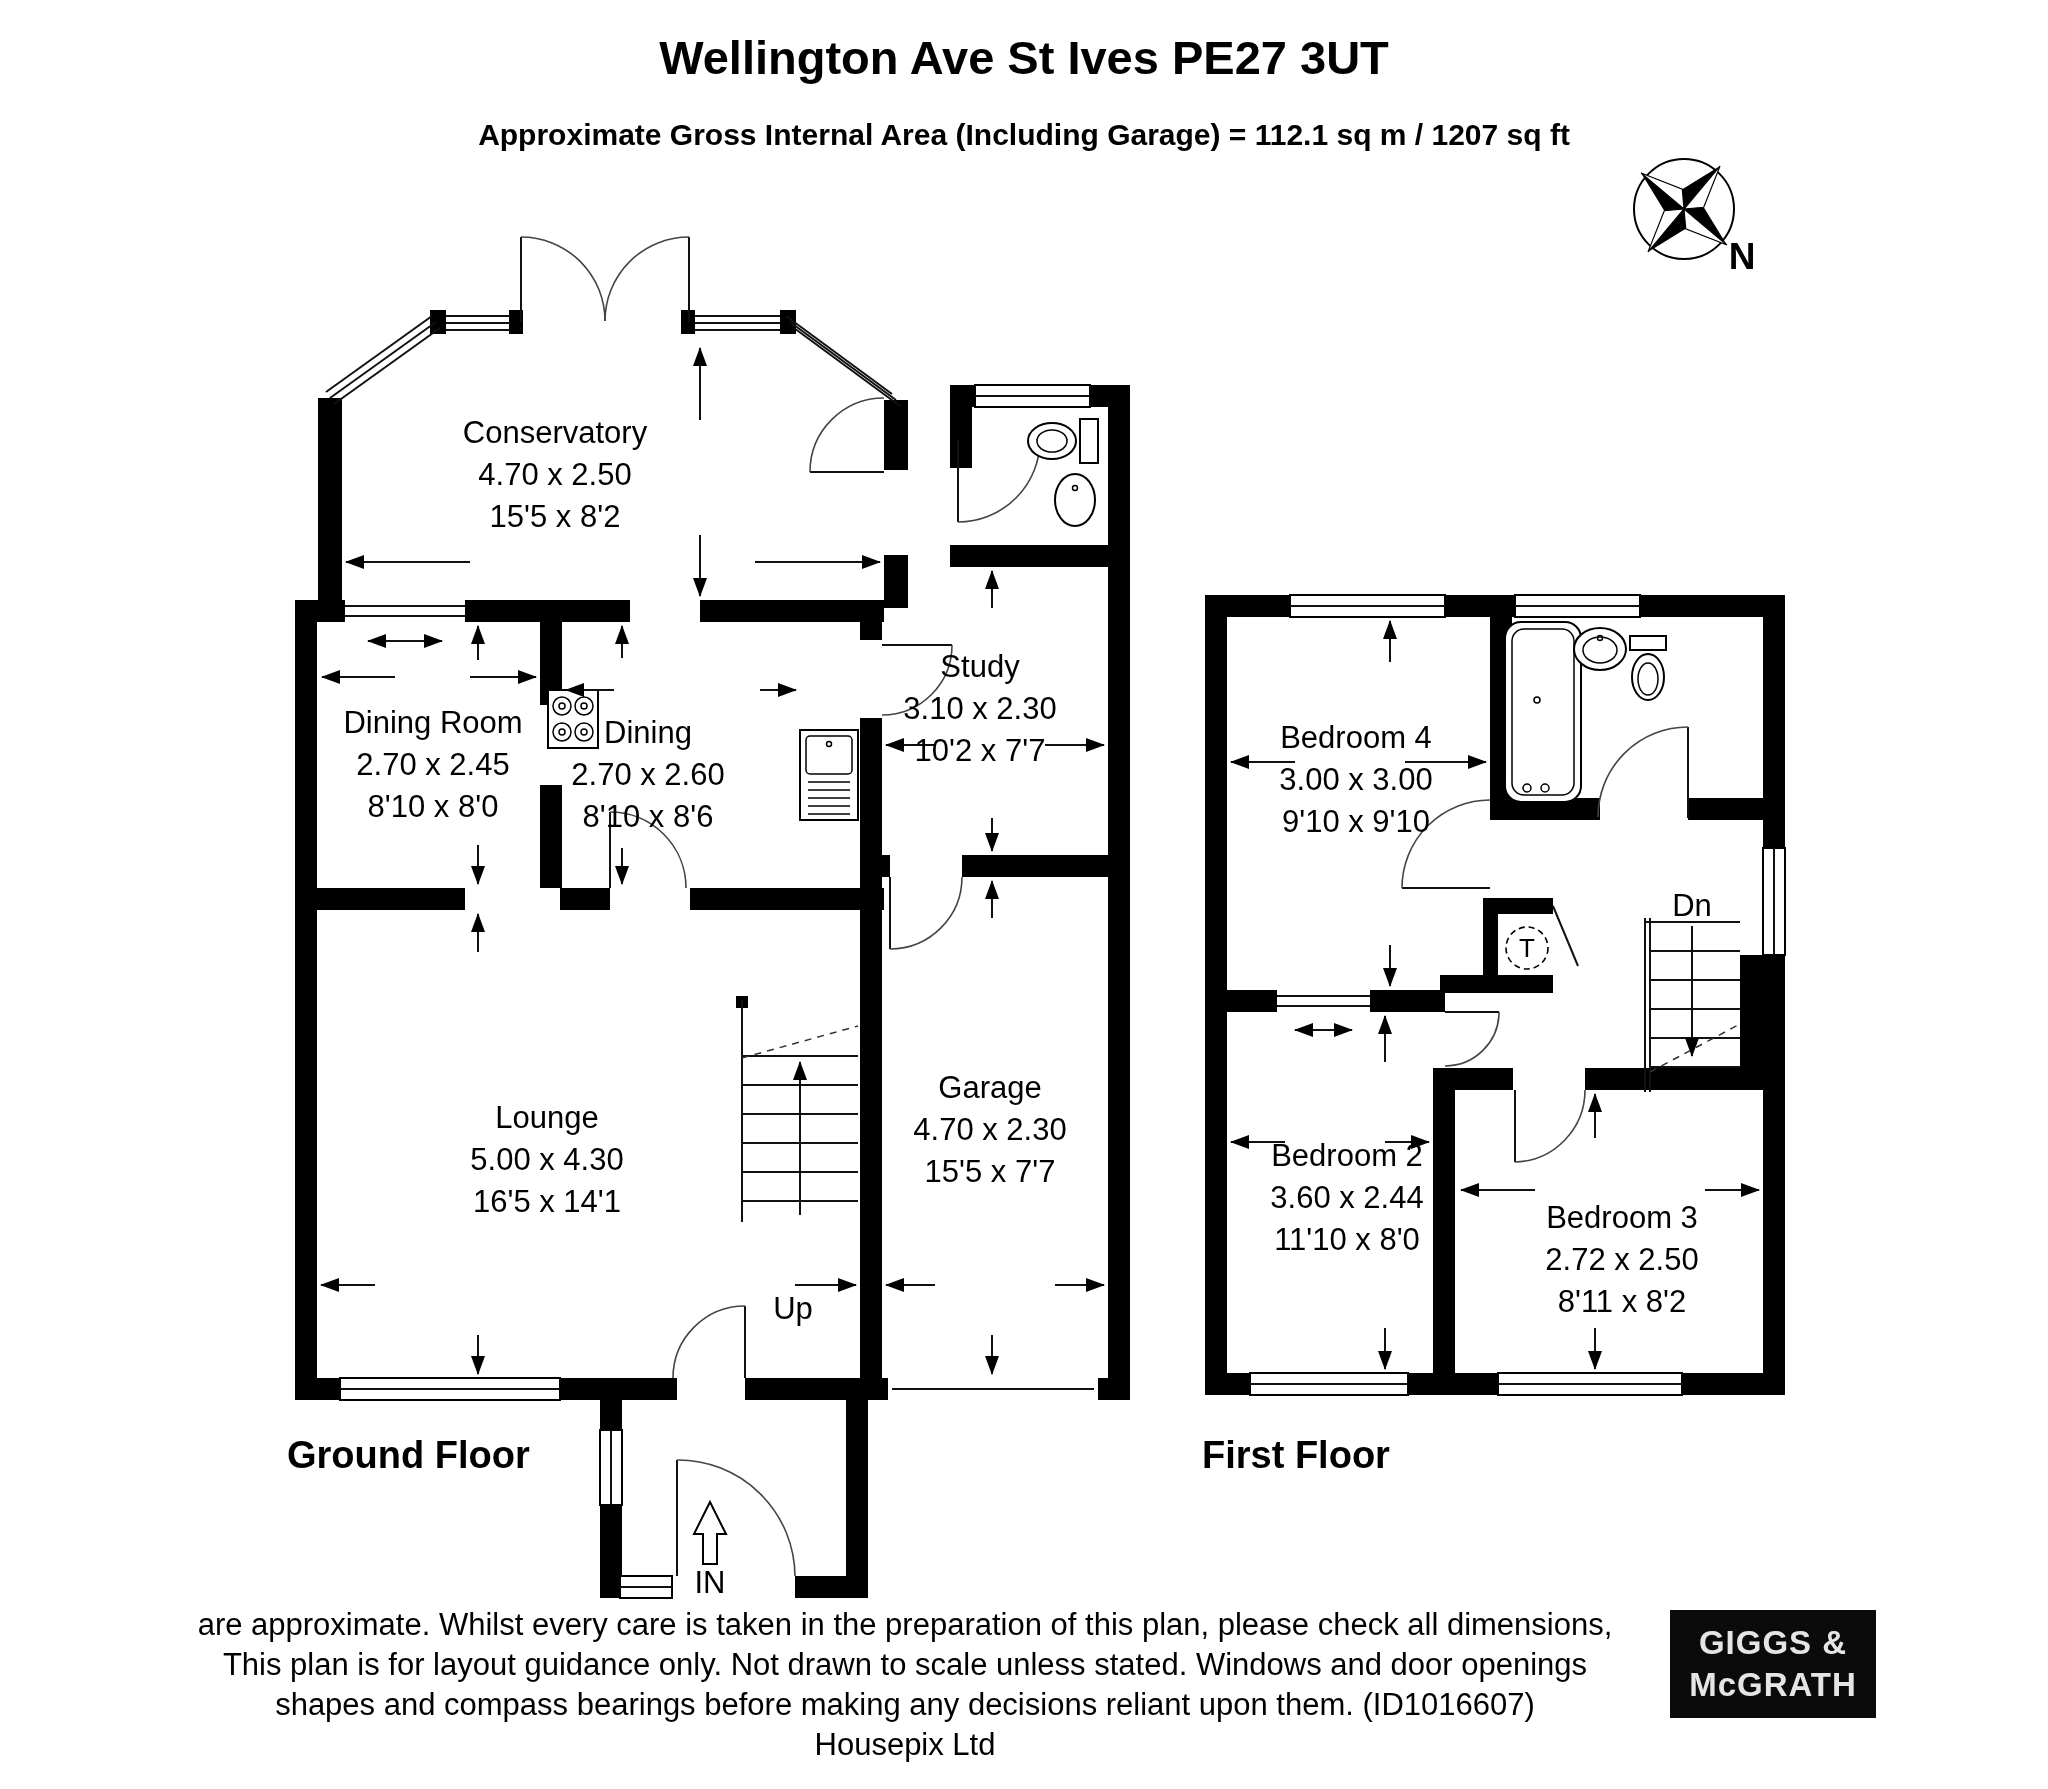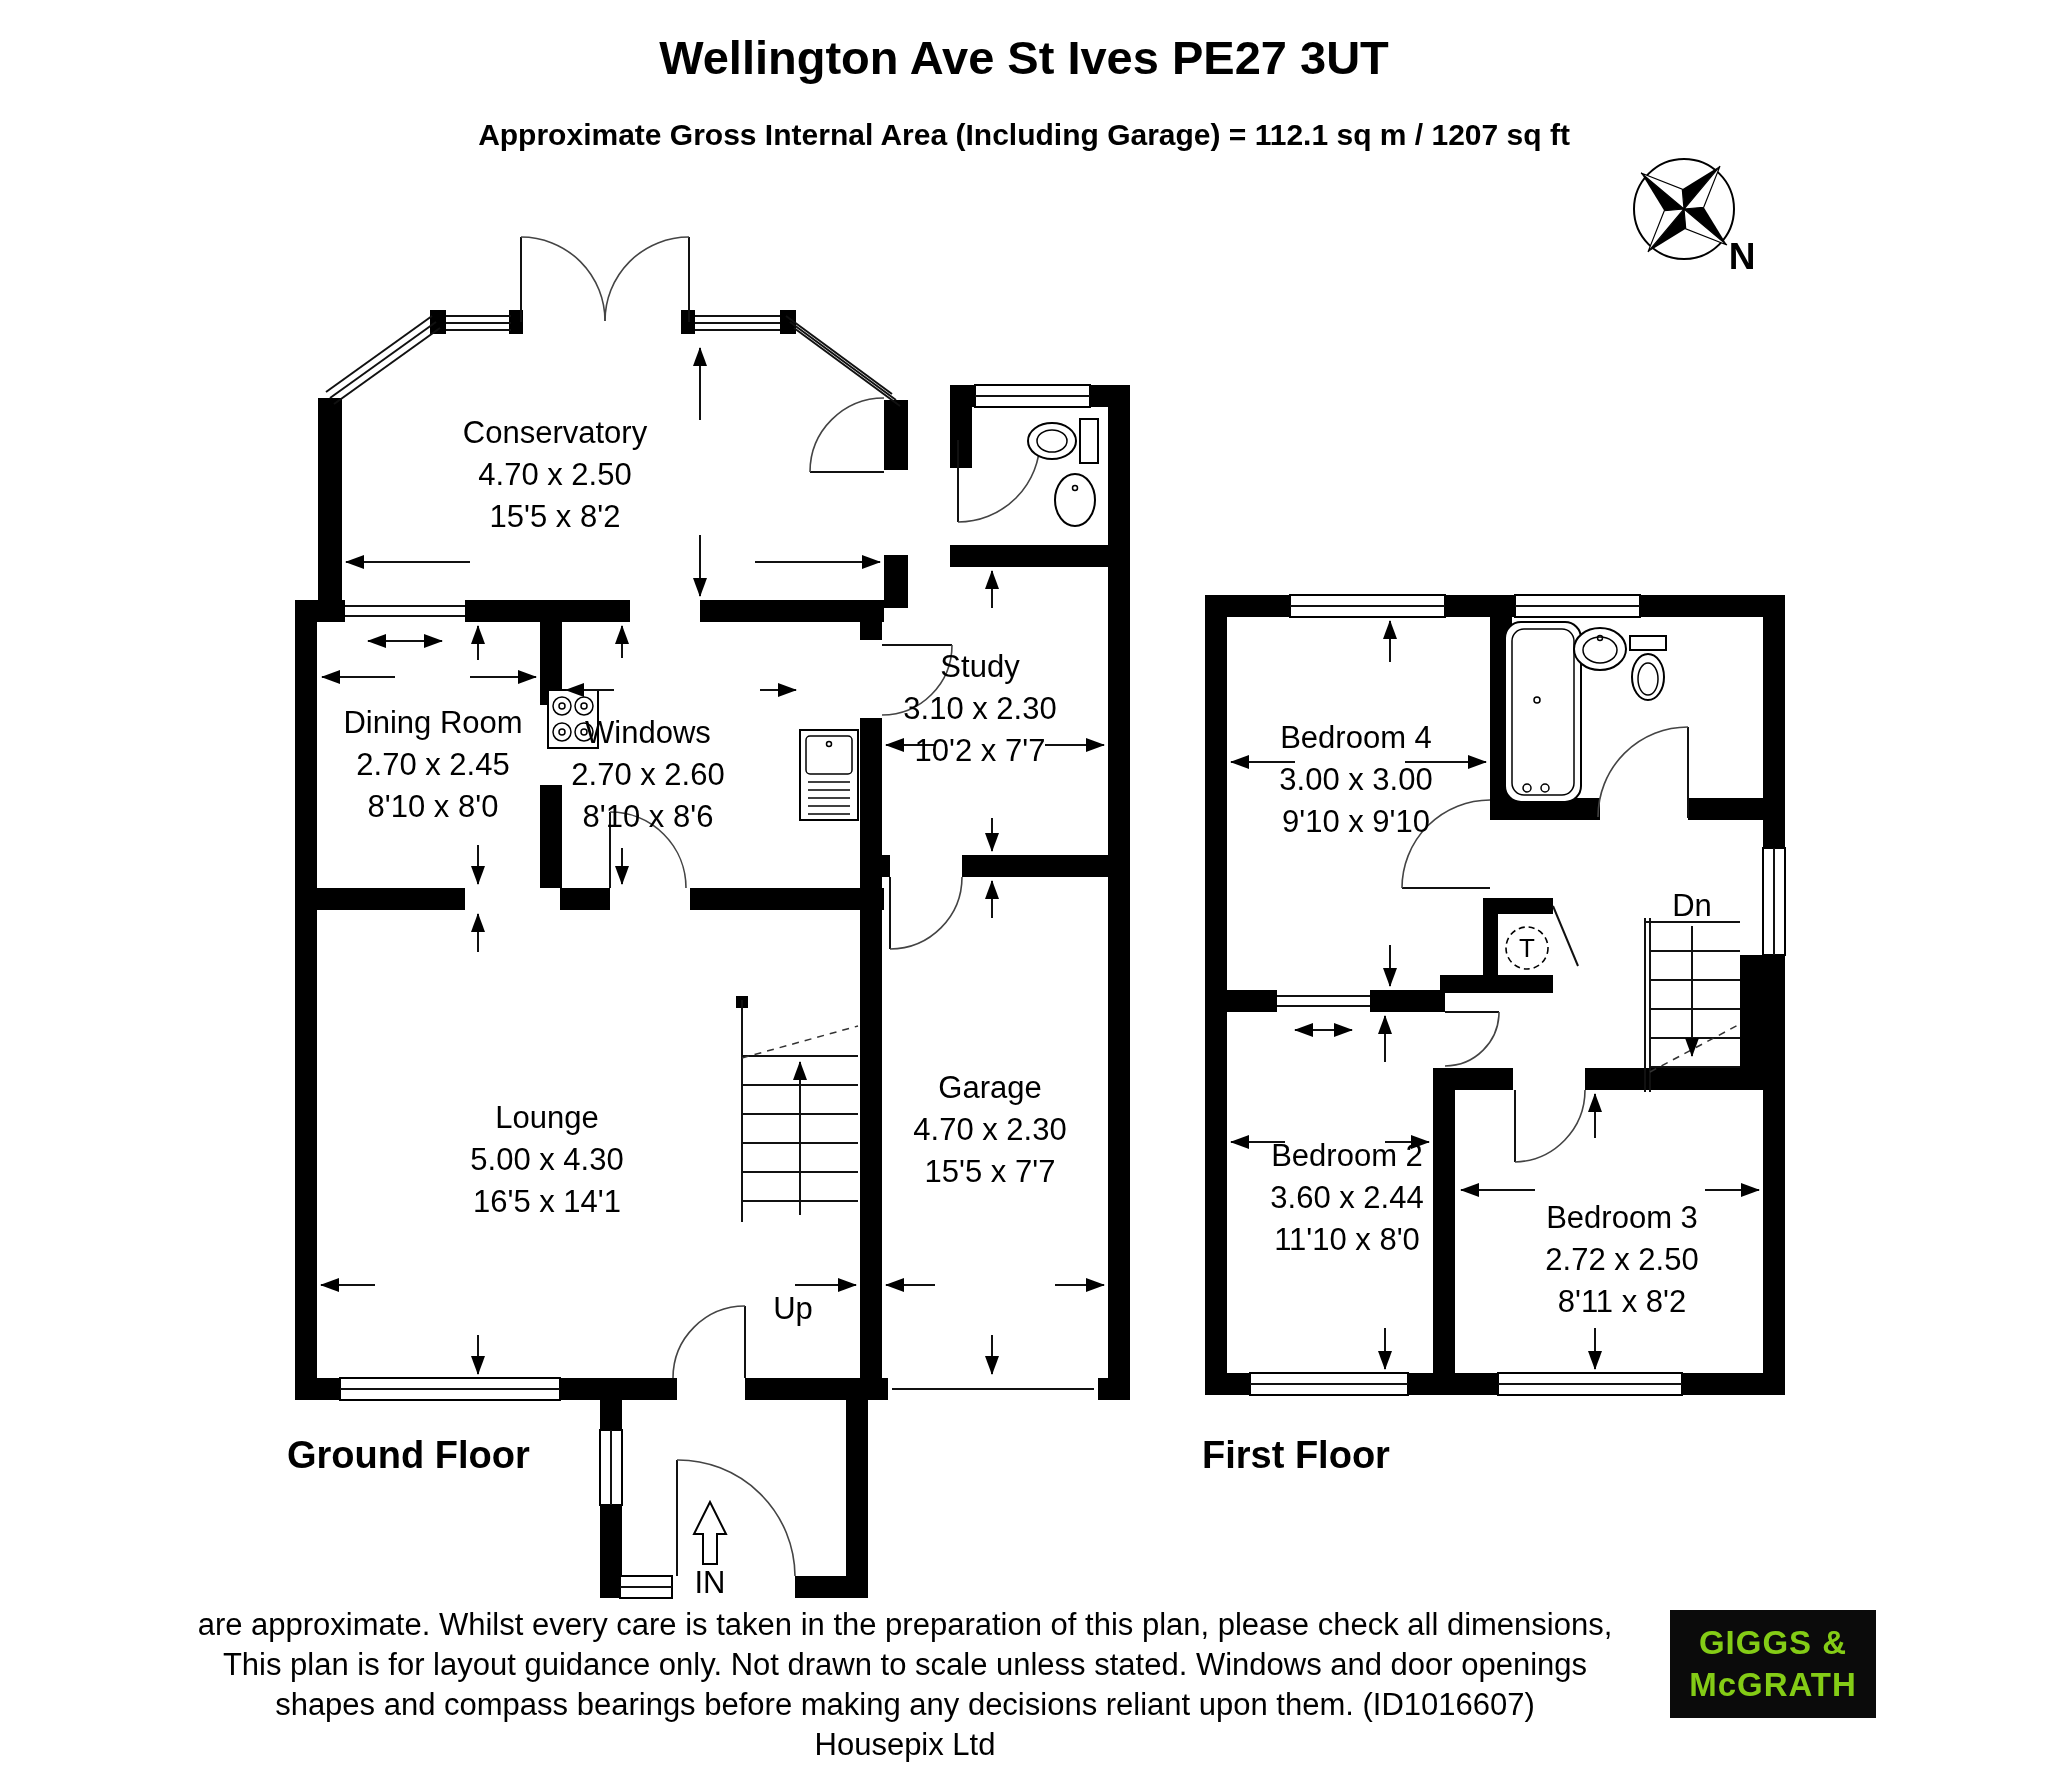--- a/index.html
+++ b/index.html
@@ -11,21 +11,21 @@
   .subtitle{transform:translateX(-50%);font-size:30px;white-space:nowrap;}
   .room{transform:translateX(-50%);text-align:center;font-size:31px;line-height:42px;white-space:nowrap;}
   .room span{display:block;}
   .ann{transform:translate(-50%,-50%);font-size:31px;white-space:nowrap;}
   .ann.small{font-size:26px;}
   .ann.north{font-size:37px;font-weight:bold;}
   .floorlbl{font-size:38px;font-weight:bold;white-space:nowrap;}
   .footer{width:1440px;text-align:center;font-size:31px;line-height:40px;}
   .footer div{white-space:nowrap;}
   .logo{width:206px;height:108px;background:#0b0b0b;display:flex;flex-direction:column;
-        align-items:center;justify-content:center;color:#84cc16;font-size:33px;line-height:42px;
+        align-items:center;justify-content:center;color:#e5e5e5;font-size:33px;line-height:42px;
         letter-spacing:1px;font-weight:bold;}
   .wall{fill:#000;stroke:none;}
   .thin{stroke:#111;stroke-width:2;fill:none;}
   .arc{stroke:#444;stroke-width:1.6;fill:none;}
   .win{fill:#fff;stroke:#000;stroke-width:2;}
   .winplain{fill:#fff;stroke:none;}
   .fix{fill:#fff;stroke:#000;stroke-width:2;}
   .fix2{fill:none;stroke:#000;stroke-width:1.5;}
   .dim{stroke:#111;stroke-width:2;fill:none;}
   .dash{stroke:#333;stroke-width:1.5;stroke-dasharray:7 6;fill:none;}
@@ -383,21 +383,21 @@
     <span>Conservatory</span>
     <span>4.70 x 2.50</span>
     <span>15'5 x 8'2</span>
   </div>
   <div class="abs room" style="left:433px;top:702px;">
     <span>Dining Room</span>
     <span>2.70 x 2.45</span>
     <span>8'10 x 8'0</span>
   </div>
   <div class="abs room" style="left:648px;top:712px;">
-    <span>Windows</span>
+    <span>Dining</span>
     <span>2.70 x 2.60</span>
     <span>8'10 x 8'6</span>
   </div>
   <div class="abs room" style="left:980px;top:646px;">
     <span>Study</span>
     <span>3.10 x 2.30</span>
     <span>10'2 x 7'7</span>
   </div>
   <div class="abs room" style="left:547px;top:1097px;">
     <span>Lounge</span>

